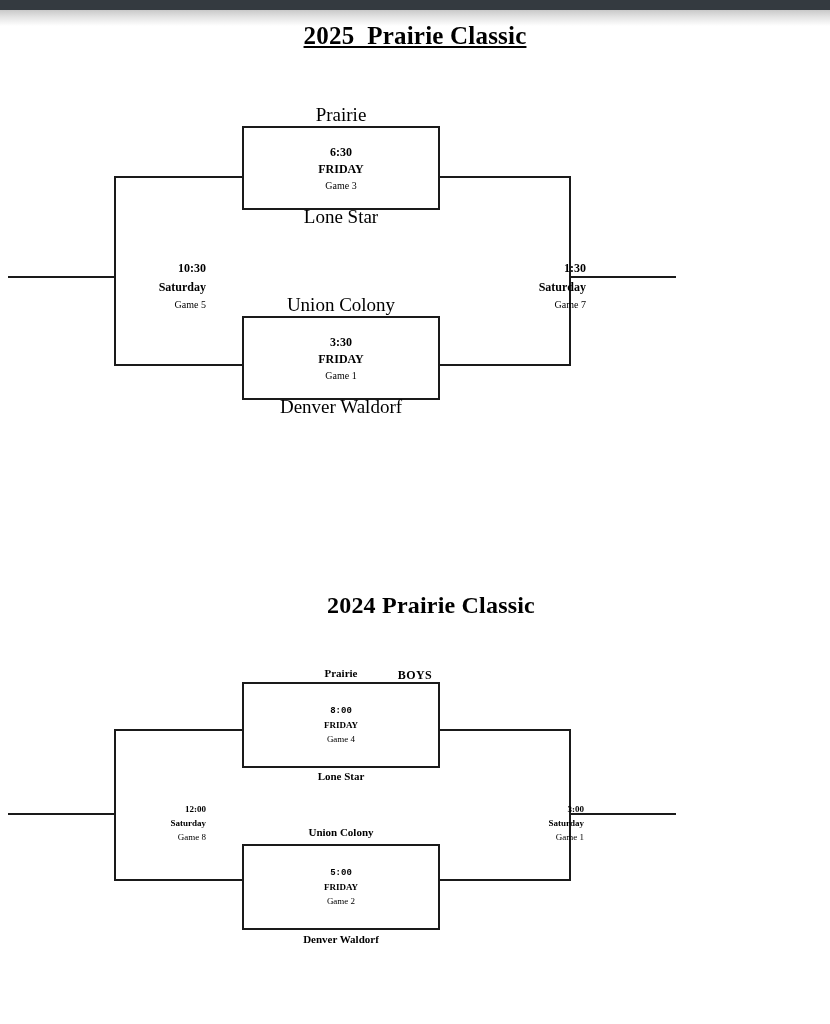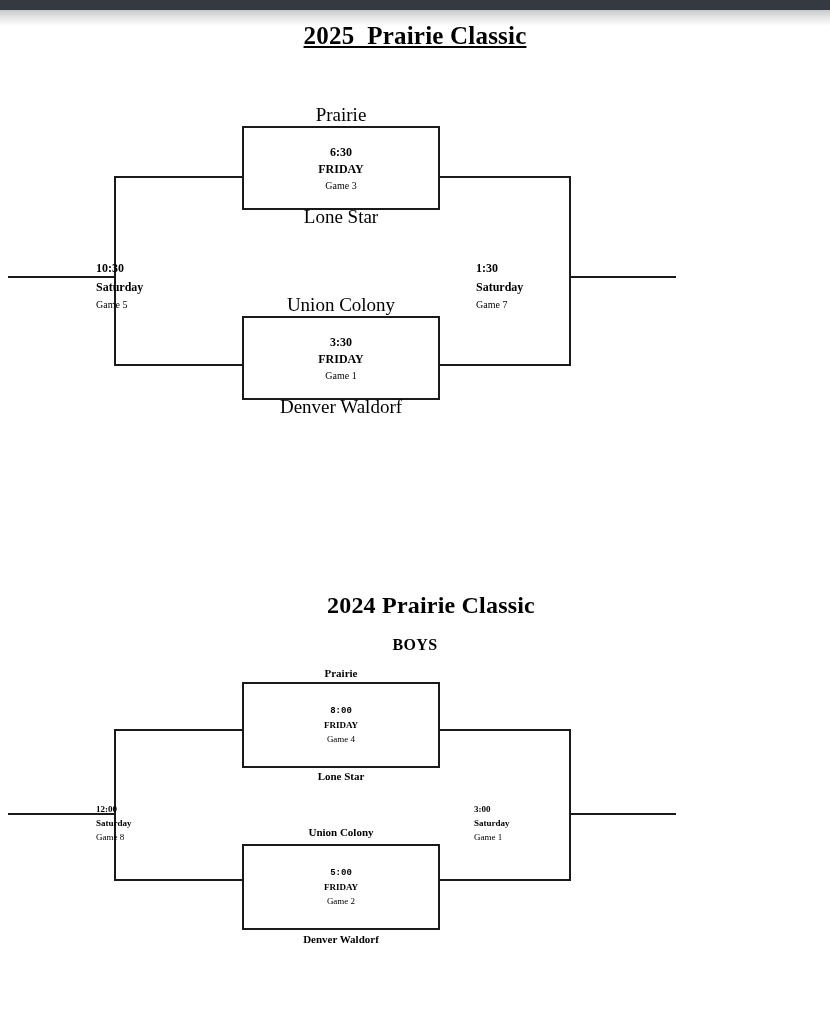--- a/index.html
+++ b/index.html
@@ -28,21 +28,21 @@
     position:absolute;width:830px;text-align:center;
     font-weight:bold;letter-spacing:0.2px;
     white-space:pre;
   }
   .t1{top:22px;font-size:25px;text-decoration:underline;}
   .t2{top:592px;font-size:24px;padding-left:16px;}
   .sub-title{
     position:absolute;width:830px;text-align:center;font-weight:bold;
   }
   .s1{top:70px;font-size:15px;letter-spacing:0.4px;}
-  .s2{top:636px;font-size:16px;letter-spacing:0.4px;}
+  .s2{top:668px;font-size:12px;letter-spacing:0.4px;}
 
   
   .bracket{position:absolute;left:0;width:830px;}
   .bk1{top:100px;height:350px;}
   .bk2{top:663px;height:300px;}
 
   
   .gamebox{
     position:absolute;
     border:2px solid #1a1a1a;
@@ -79,21 +79,21 @@
   .bk1 .team-c{top:194px;}
   .bk1 .team-d{top:296px;}
 
   .bk2 .team{font-size:11px;font-weight:bold;left:242px;width:198px;}
   .bk2 .team-a{top:4px;}
   .bk2 .team-b{top:107px;}
   .bk2 .team-c{top:163px;}
   .bk2 .team-d{top:270px;}
 
   
-  .sideinfo{position:absolute;text-align:left;width:110px;}
+  .sideinfo{position:absolute;text-align:right;width:110px;}
   .sideinfo .time{font-weight:bold;}
   .sideinfo .day{font-weight:bold;}
 
   .bk1 .sideinfo .time{font-size:12px;line-height:19px;}
   .bk1 .sideinfo .day{font-size:12px;line-height:19px;}
   .bk1 .sideinfo .gnum{font-size:10px;line-height:16px;}
   .bk1 .si-left{left:96px;top:159px;}
   .bk1 .si-right{left:476px;top:159px;}
 
   .bk2 .sideinfo .time{font-size:9px;line-height:14px;}

